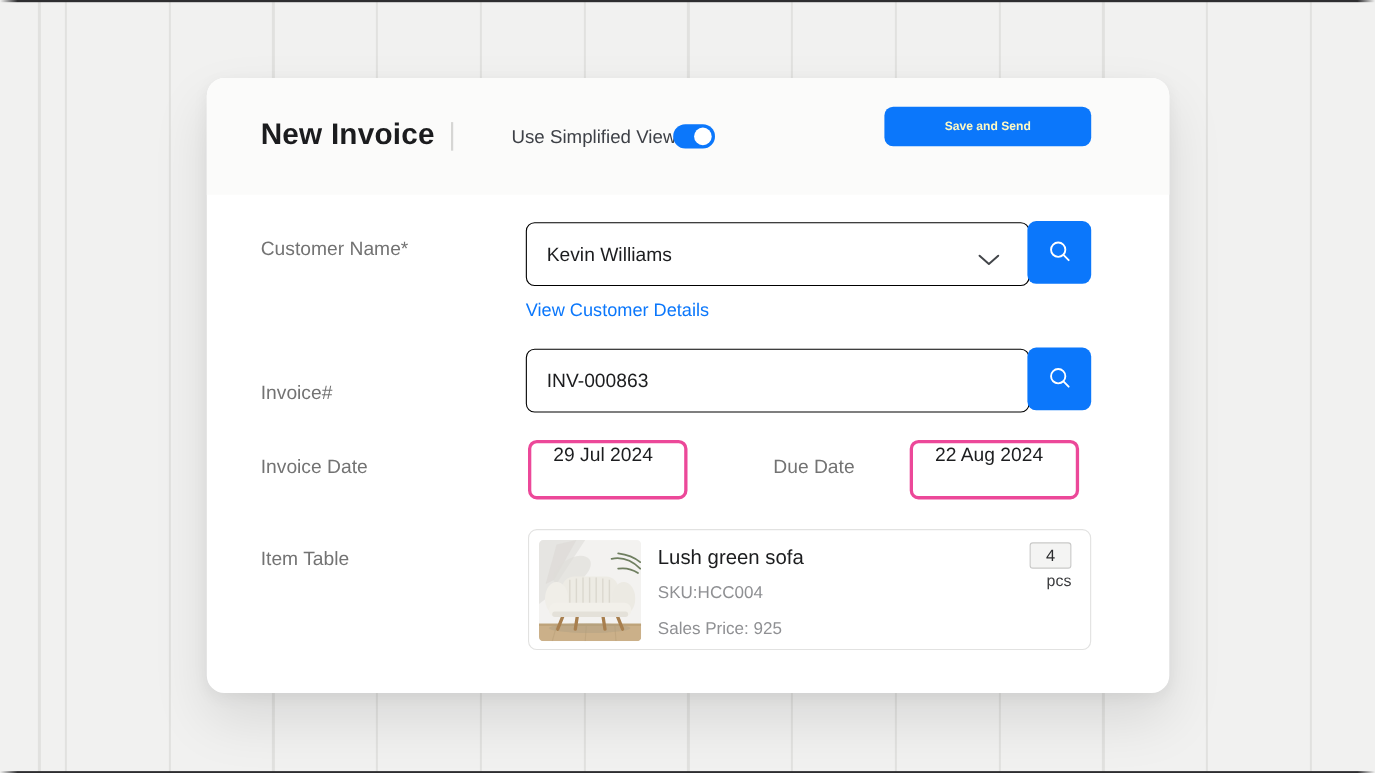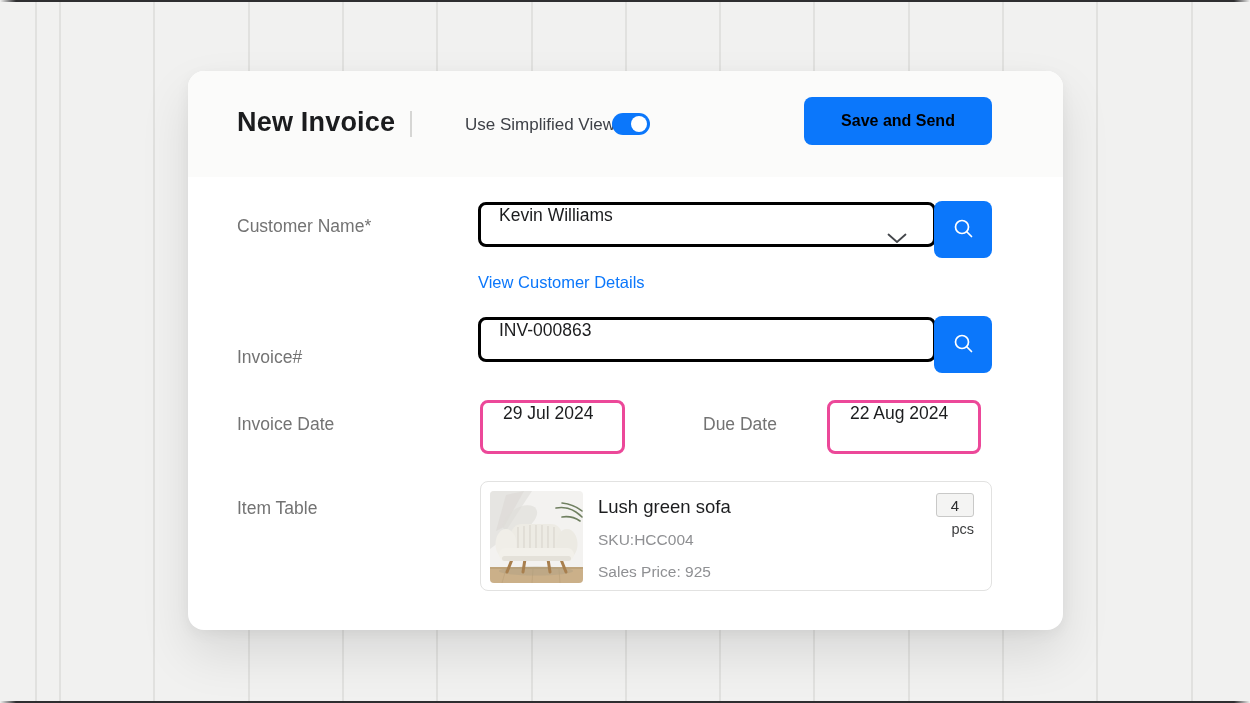--- a/index.html
+++ b/index.html
@@ -53,43 +53,43 @@
     width: 38px; height: 22px; border-radius: 11px;
     background: #0b77fb; cursor: pointer;
   }
   .toggle .knob {
     position: absolute; right: 3px; top: 3px;
     width: 16px; height: 16px; border-radius: 50%;
     background: #ffffff;
   }
   .primary-btn {
     position: absolute; left: 616px; top: 26px;
-    width: 188px; height: 48px;
-    background: #0b77fb; color: #000000;
+    width: 188px; height: 36px;
+    background: #0b77fb; color: #fef9c3;
     font-family: "Liberation Sans", sans-serif;
-    font-size: 16px; font-weight: 700;
+    font-size: 11px; font-weight: 700;
     border: none; border-radius: 8px; cursor: pointer;
   }
 
   
   .field-label {
     position: absolute; left: 49px;
     font-size: 17.5px; color: #737373;
   }
   .lbl-customer { top: 145px; }
   .lbl-invoice  { top: 276px; }
   .lbl-invdate  { top: 343px; }
   .lbl-duedate  { left: 515px; top: 343px; }
   .lbl-items    { top: 427px; }
 
   .input-box {
-    position: absolute; left: 290px; width: 458px; height: 45px;
+    position: absolute; left: 290px; width: 458px; height: 58px;
     background: #fff;
-    border: 3px solid #000000; border-radius: 8px;
-    display: flex; align-items: flex-start;
+    border: 1px solid #000000; border-radius: 8px;
+    display: flex; align-items: center;
     padding: 0 48px 0 18px;
     font-size: 17.5px; color: #1c1d1f;
     font-family: "Liberation Sans", sans-serif;
   }
   .customer-select { top: 131px; cursor: pointer; }
   .invoice-input   { top: 246px; }
   .chevron {
     position: absolute; right: 26px; top: 23px;
   }
   .search-btn {

